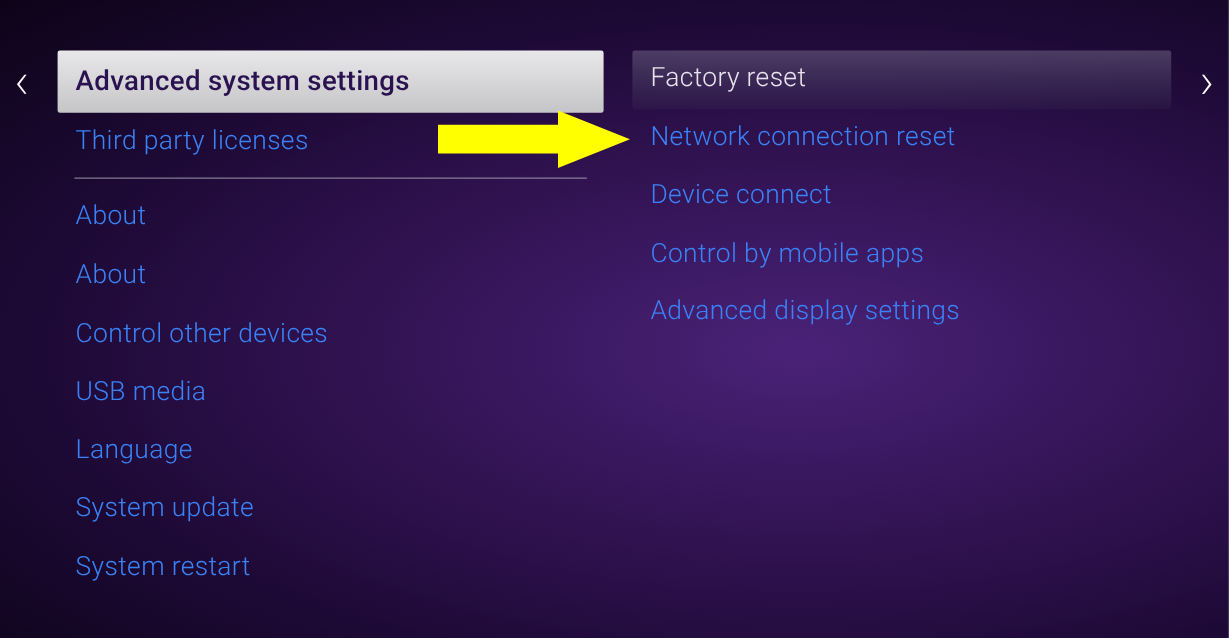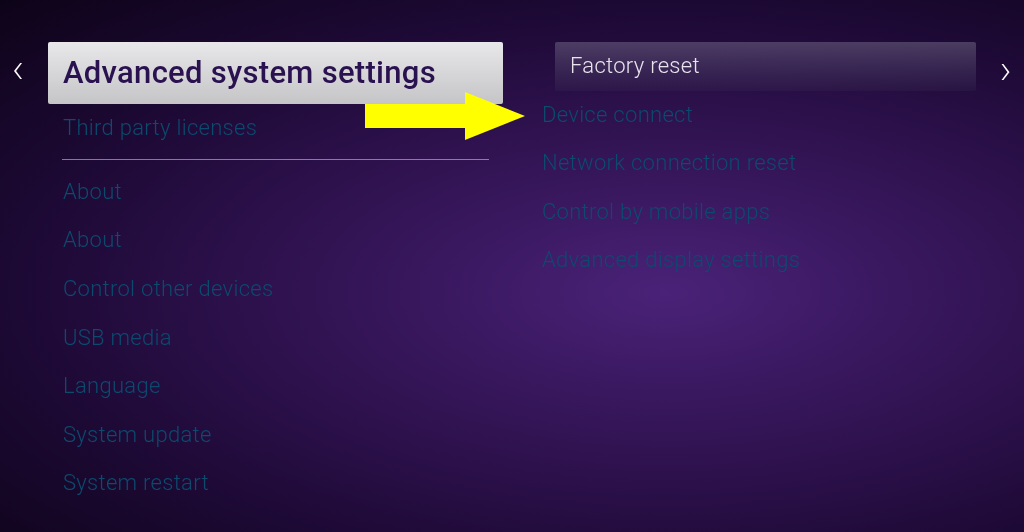--- a/index.html
+++ b/index.html
@@ -43,37 +43,36 @@
     }
     .right-col {
       flex: 1;
       padding-left: 24px;
     }
     .item {
       font-size: 22px;
       font-weight: 300;
       padding: 10px 15px;
       letter-spacing: 0.3px;
-      color: #0c4a6e;
+      color: #3b82f6;
       cursor: pointer;
       line-height: 1.3;
     }
     .item.selected {
       background: linear-gradient(#e8e8ea, #c5c5c8);
       color: #2a1250;
       font-weight: 500;
       border-radius: 2px;
-      font-size: 31px;
+      font-size: 23px;
       padding: 11px 15px;
     }
     .item.highlighted {
       background: linear-gradient(rgba(120,110,140,0.5), rgba(90,80,115,0.4), rgba(60,50,85,0.2));
       color: #e8e4ee;
       border-radius: 2px;
-      margin-left: 28px;
     }
     .divider {
       border: none;
       border-top: 1px solid rgba(200,196,208,0.6);
       margin: 6px 14px 8px 14px;
     }
     .arrow-annotation {
       position: absolute;
       left: 365px;
       top: 92px;
@@ -96,22 +95,22 @@
     <div class="item">Control other devices</div>
     <div class="item">USB media</div>
     <div class="item">Language</div>
     <div class="item">System update</div>
     <div class="item">System restart</div>
 
   </div>
 
   <div class="right-col">
     <div class="item highlighted">Factory reset</div>
+    <div class="item">Network connection reset</div>
     <div class="item">Device connect</div>
-    <div class="item">Network connection reset</div>
     <div class="item">Control by mobile apps</div>
     <div class="item">Advanced display settings</div>
   </div>
 </div>
 
 <div class="arrow-annotation">
   <svg width="160" height="48" viewBox="0 0 160 48">
     <polygon points="0,12 100,12 100,0 160,24 100,48 100,36 0,36" fill="#ffff00"></polygon>
   </svg>
 </div>

